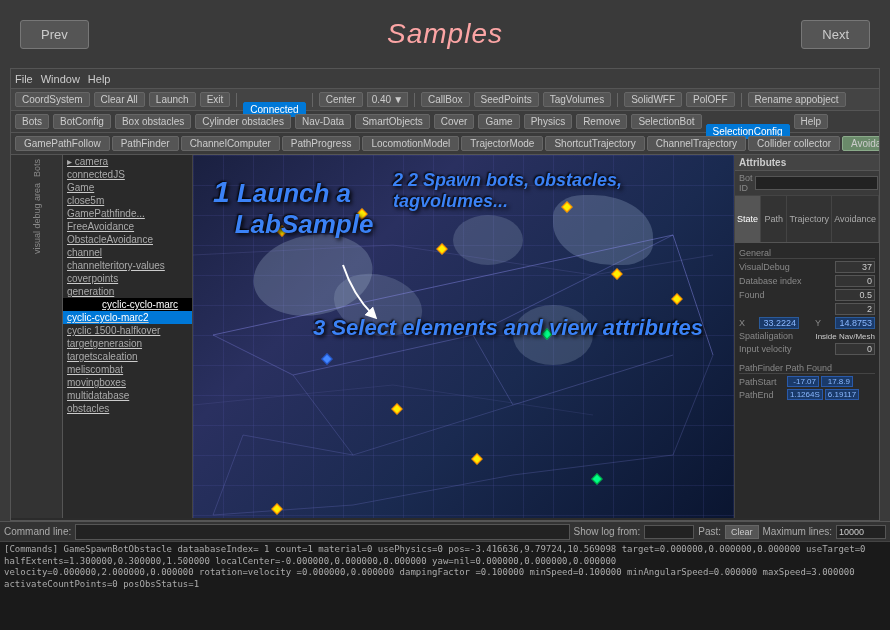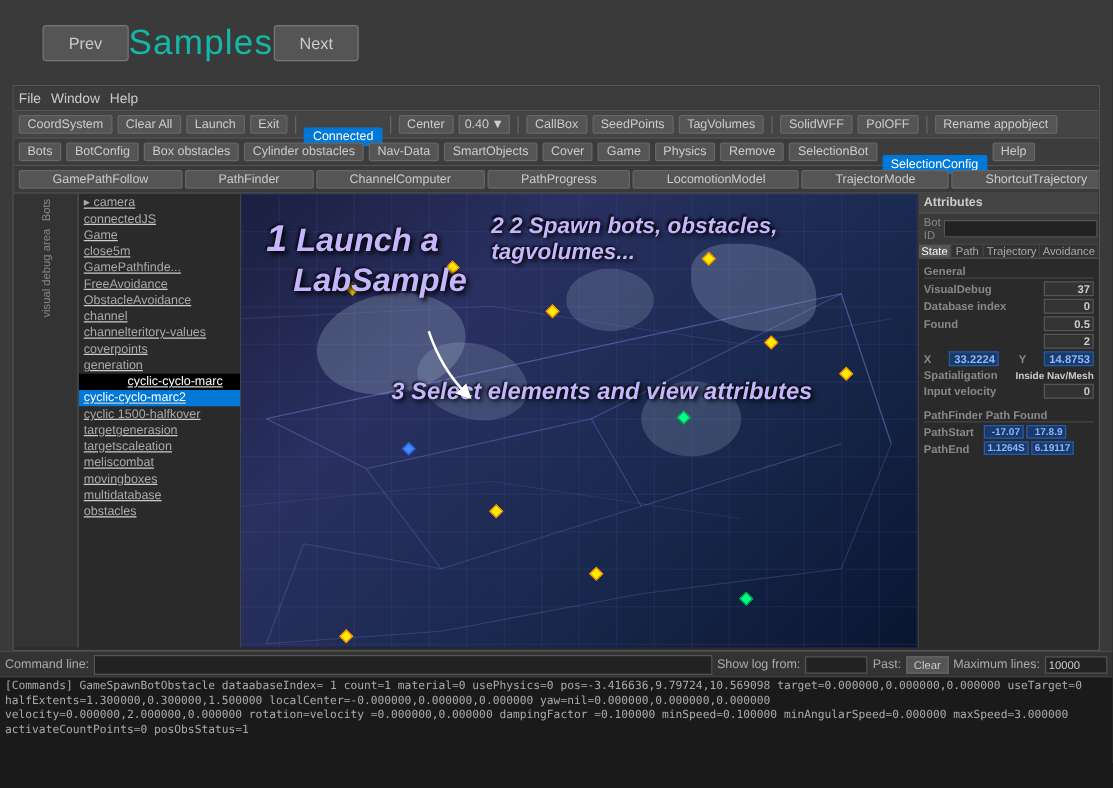--- a/index.html
+++ b/index.html
@@ -11,41 +11,41 @@
       width: 890px;
       height: 630px;
       overflow: hidden;
       position: relative;
     }
 
     
     .header {
       display: flex;
       align-items: center;
-      justify-content: flex-start;
+      justify-content: space-between;
       padding: 10px 20px;
       background: #3a3a3a;
       height: 68px;
-      margin-left: 14px;
     }
     .nav-button {
       background: #555;
       border: 1px solid #777;
       color: #ccc;
       padding: 6px 20px;
       cursor: pointer;
       font-size: 13px;
       border-radius: 3px;
       min-width: 60px;
     }
     .header-title {
       font-size: 28px;
-      color: #14b8a6;
+      color: #fca5a5;
       font-weight: normal;
       letter-spacing: 1px;
+      font-style: italic;
     }
 
     
     .main-content {
       background: #2b2b2b;
       margin: 0 10px;
       border: 1px solid #555;
       height: 453px;
       position: relative;
       overflow: hidden;
@@ -120,21 +120,21 @@
       padding: 2px 4px;
       display: flex;
       align-items: center;
       gap: 2px;
       height: 22px;
     }
     .nav-tab {
       background: #555;
       border: 1px solid #666;
       color: #ccc;
-      padding: 1px 26px;
+      padding: 1px 8px;
       font-size: 10px;
       cursor: pointer;
       border-radius: 2px;
       white-space: nowrap;
     }
     .nav-tab.active { background: #6a8a6a; border-color: #8aaa8a; }
 
     
     .content-area {
       display: flex;
@@ -204,30 +204,30 @@
       top: 0; left: 0; right: 0; bottom: 0;
       background-image:
         linear-gradient(rgba(100,100,200,0.15) 1px, transparent 1px),
         linear-gradient(90deg, rgba(100,100,200,0.15) 1px, transparent 1px);
       background-size: 30px 30px;
     }
 
     
     .tutorial-step {
       position: absolute;
-      color: #c4b5fd;
+      color: #3b82f6;
       font-size: 22px;
       font-weight: bold;
       text-shadow: 2px 2px 4px #000, -1px -1px 2px #000;
       font-style: italic;
       pointer-events: none;
     }
     .step1 { top: 20px; left: 20px; font-size: 26px; }
     .step2 { top: 15px; left: 200px; font-size: 18px; }
-    .step3 { top: 148px; left: 120px; font-size: 19px; }
+    .step3 { top: 160px; left: 120px; font-size: 22px; }
 
     
     .right-panel {
       width: 145px;
       background: #2a2a2a;
       border-left: 1px solid #444;
       font-size: 10px;
       overflow-y: auto;
     }
     .panel-title {
@@ -239,30 +239,29 @@
       border-bottom: 1px solid #555;
     }
     .panel-tabs {
       display: flex;
       background: #333;
       border-bottom: 1px solid #555;
     }
     .panel-tab {
       flex: 1;
       text-align: center;
-      padding: 0 2px;
+      padding: 18px 2px;
       cursor: pointer;
       color: #aaa;
       font-size: 9px;
       border-right: 1px solid #444;
     }
     .panel-tab.active { background: #555; color: #fff; }
     .panel-section {
       padding: 2px 4px;
-      font-weight: bold;
     }
     .panel-section-title {
       color: #888;
       font-size: 9px;
       margin: 3px 0 1px;
       border-bottom: 1px solid #444;
     }
     .panel-row {
       display: flex;
       justify-content: space-between;

